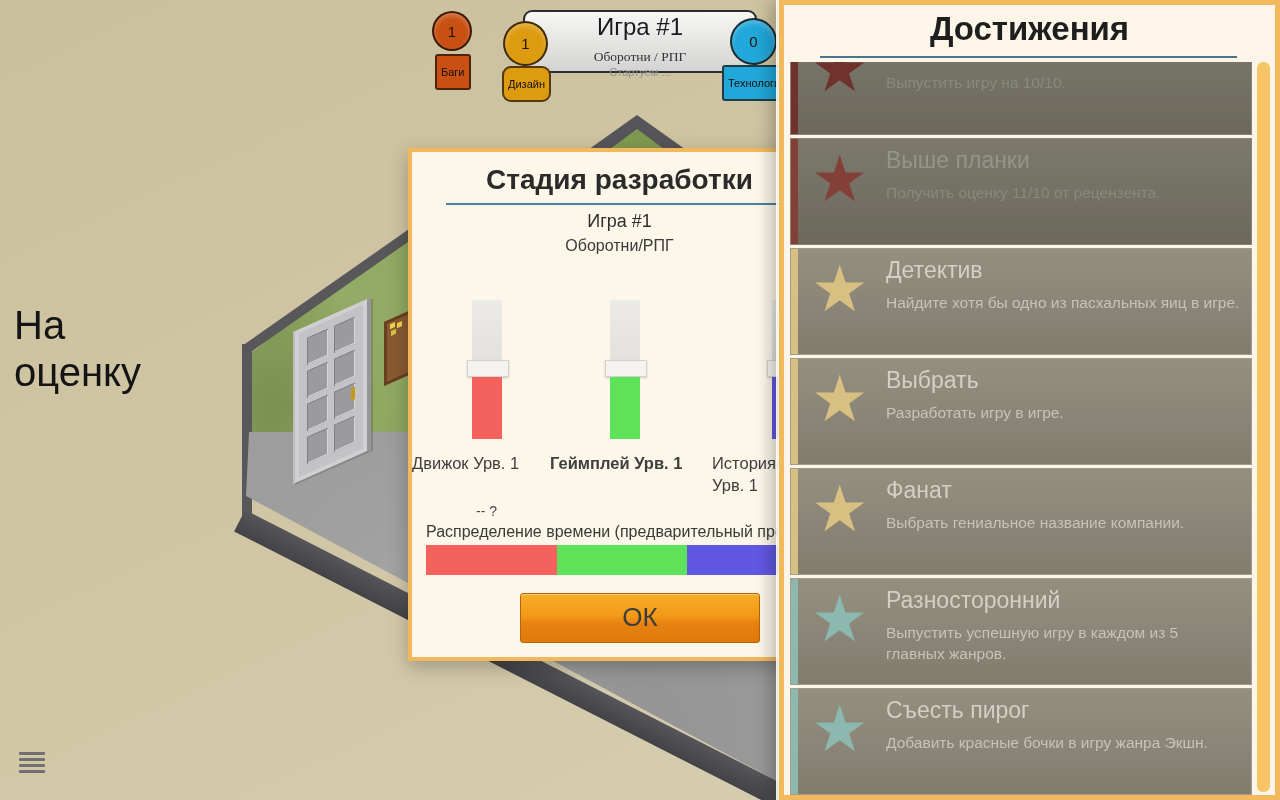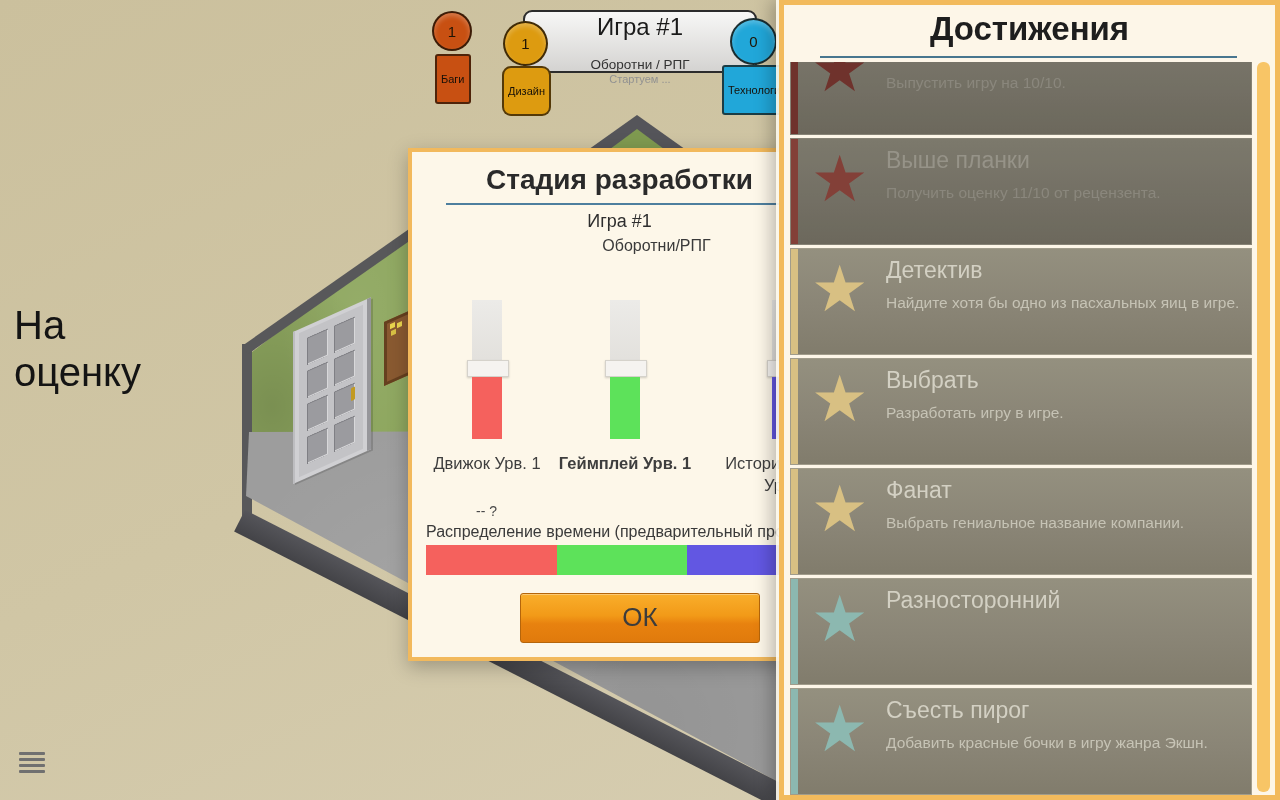--- a/index.html
+++ b/index.html
@@ -32,42 +32,42 @@
   .note{position:absolute;width:5px;height:5px;background:#ead64e;}
   .paper{position:absolute;right:3px;top:18px;width:9px;height:14px;background:#f2f2f0;
          background-image:repeating-linear-gradient(180deg,transparent 0 2px,#7f9ec2 2px 3px);}
 
   
   .pause{font-size:40px;line-height:1.18;color:#141414;width:140px;}
   .burger div{width:26px;height:3px;background:#707070;border-radius:1px;margin-bottom:3px;}
   .infopanel{width:230px;height:59px;border:2px solid #2c2c2c;border-radius:9px;
              background:linear-gradient(180deg,#f7f7f6,#d4d3d1);text-align:center;}
   .ip-title{font-size:24px;color:#1a1a1a;margin-top:1px;}
-  .ip-sub{font-size:13.5px;color:#333;margin-top:16px;}
+  .ip-sub{font-size:13.5px;color:#333;margin-top:8px;font-family:Liberation Serif, serif;}
   .ip-status{font-size:11px;color:#919191;margin-top:1px;}
   .badge-circle{border:2px solid rgba(25,15,5,.8);border-radius:50%;display:flex;
                 align-items:center;justify-content:center;font-size:15px;color:#201505;
                 box-shadow:inset 0 3px 5px rgba(255,255,255,.25);}
   .badge-label{border:2px solid rgba(25,15,5,.7);border-radius:3px;font-size:11px;color:#171008;
-               padding:16px 4px;line-height:14px;white-space:nowrap;}
+               padding:9px 4px;line-height:14px;white-space:nowrap;}
 
   
   .dialog{left:408px;top:148px;width:415px;height:505px;border:4px solid #f2b95c;
           background:#fdf7e9;box-shadow:0 6px 18px rgba(0,0,0,.25);z-index:40;}
   .dlg-title{top:12px;left:0;width:100%;text-align:center;font-size:28px;font-weight:bold;color:#2a2a2a;}
   .dlg-rule{top:51px;left:34px;width:352px;height:2px;background:#4e7f9e;}
   .dlg-game{top:59px;left:0;width:100%;text-align:center;font-size:18px;color:#2e2e2e;}
-  .dlg-type{top:85px;left:0;width:100%;text-align:center;font-size:16px;color:#3a3a3a;padding-left:37px;}
+  .dlg-type{top:85px;left:0;width:100%;text-align:center;font-size:16px;color:#3a3a3a;}
   .slider-col{top:148px;width:150px;height:185px;}
   .sl-track{position:absolute;left:60px;top:0;width:30px;height:64px;
             background:linear-gradient(180deg,#ecebe8,#e2e0dc);}
   .sl-handle{position:absolute;left:55px;top:60px;width:40px;height:15px;background:#f5f3f0;
              border:1px solid #d5d2cb;box-shadow:0 1px 2px rgba(0,0,0,.18);}
   .sl-bar{position:absolute;left:60px;top:77px;width:30px;height:62px;}
-  .sl-label{position:absolute;top:152px;left:0;width:100%;text-align:center;
+  .sl-label{position:absolute;top:152px;left:0;width:100%;
             font-size:16.5px;color:#3e3e3e;line-height:1.35;}
   .dlg-hint{top:351px;left:64px;font-size:14px;color:#4a4a4a;}
   .dlg-alloc{top:371px;left:14px;font-size:16px;color:#3a3a3a;white-space:nowrap;}
   .alloc-bar{top:393px;left:14px;width:392px;height:30px;display:flex;}
   .alloc-bar div{flex:1 1 33.3%;height:100%;}
   .ok-btn{top:441px;left:108px;width:238px;height:48px;border:1px solid #b5650a;border-radius:3px;
           background:linear-gradient(180deg,#f9ae2b,#f29a18 45%,#e8820f 62%,#e07a0c);
           box-shadow:inset 0 1px 0 rgba(255,255,255,.35);
           font-size:26px;color:#3c3c3c;text-align:center;line-height:46px;cursor:pointer;}
 
@@ -231,20 +231,21 @@
         <div class="strip" style="background: rgb(216, 192, 131);"></div>
         <div class="star" style="color: rgb(216, 192, 131);">★</div>
         <div class="c-title">Фанат</div>
         <div class="c-desc">Выбрать гениальное название компании.</div>
       </div>
 
       <div class="card">
         <div class="strip" style="background: rgb(140, 184, 176);"></div>
         <div class="star" style="color: rgb(140, 184, 176);">★</div>
         <div class="c-title">Разносторонний</div>
+        <div class="c-desc">Выпустить успешную игру в каждом из 5 главных жанров.</div>
       </div>
 
       <div class="card">
         <div class="strip" style="background: rgb(140, 184, 176);"></div>
         <div class="star" style="color: rgb(140, 184, 176);">★</div>
         <div class="c-title">Съесть пирог</div>
         <div class="c-desc">Добавить красные бочки в игру жанра Экшн.</div>
       </div>
 
     </div>

